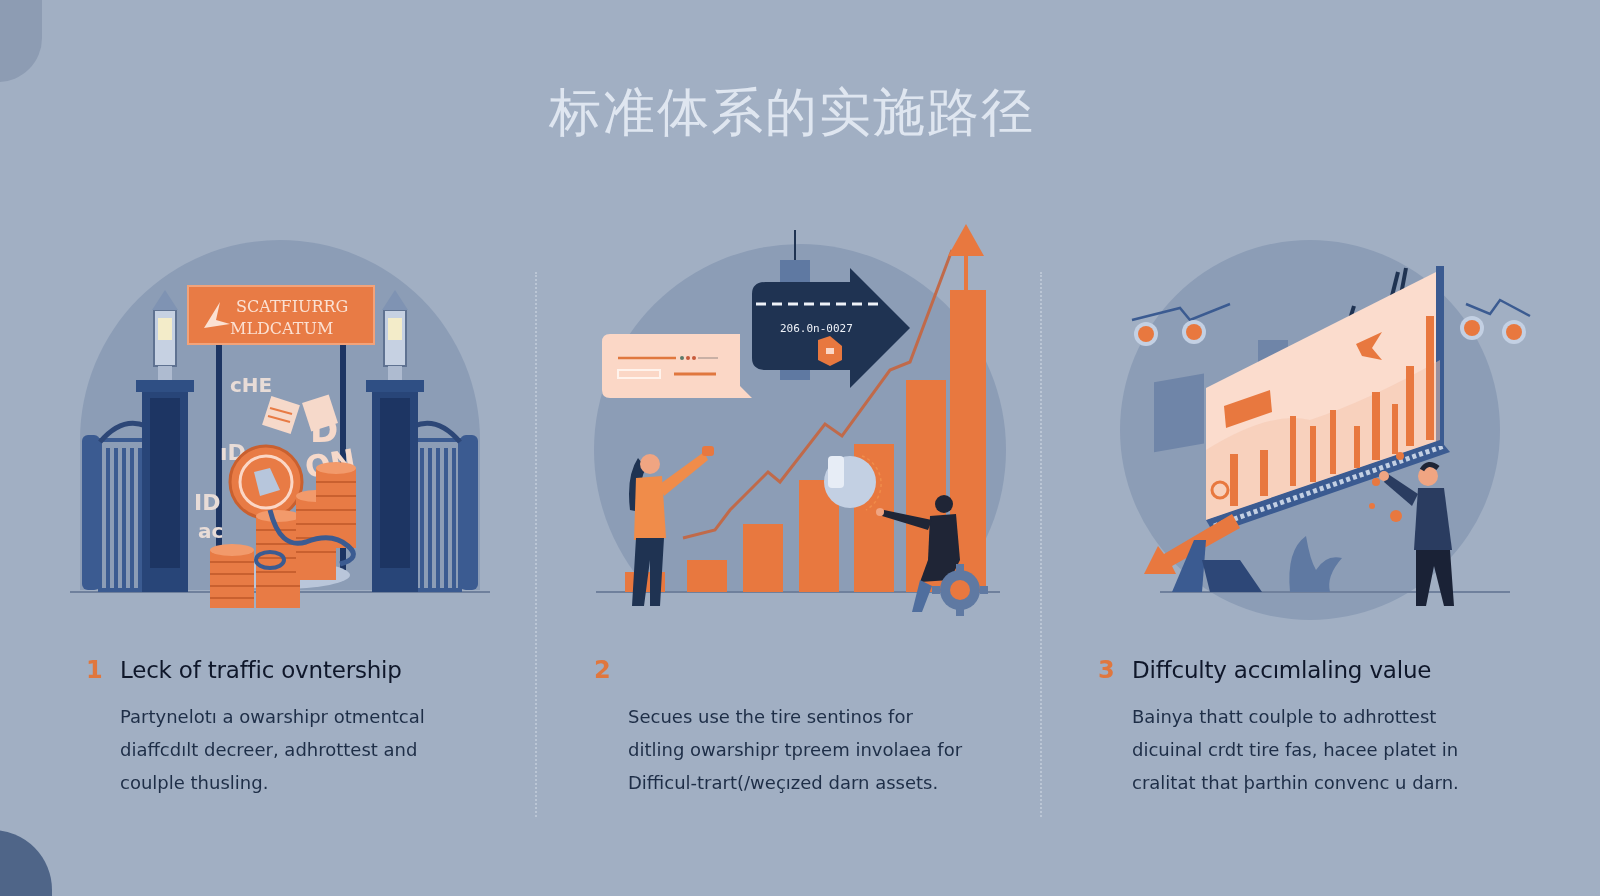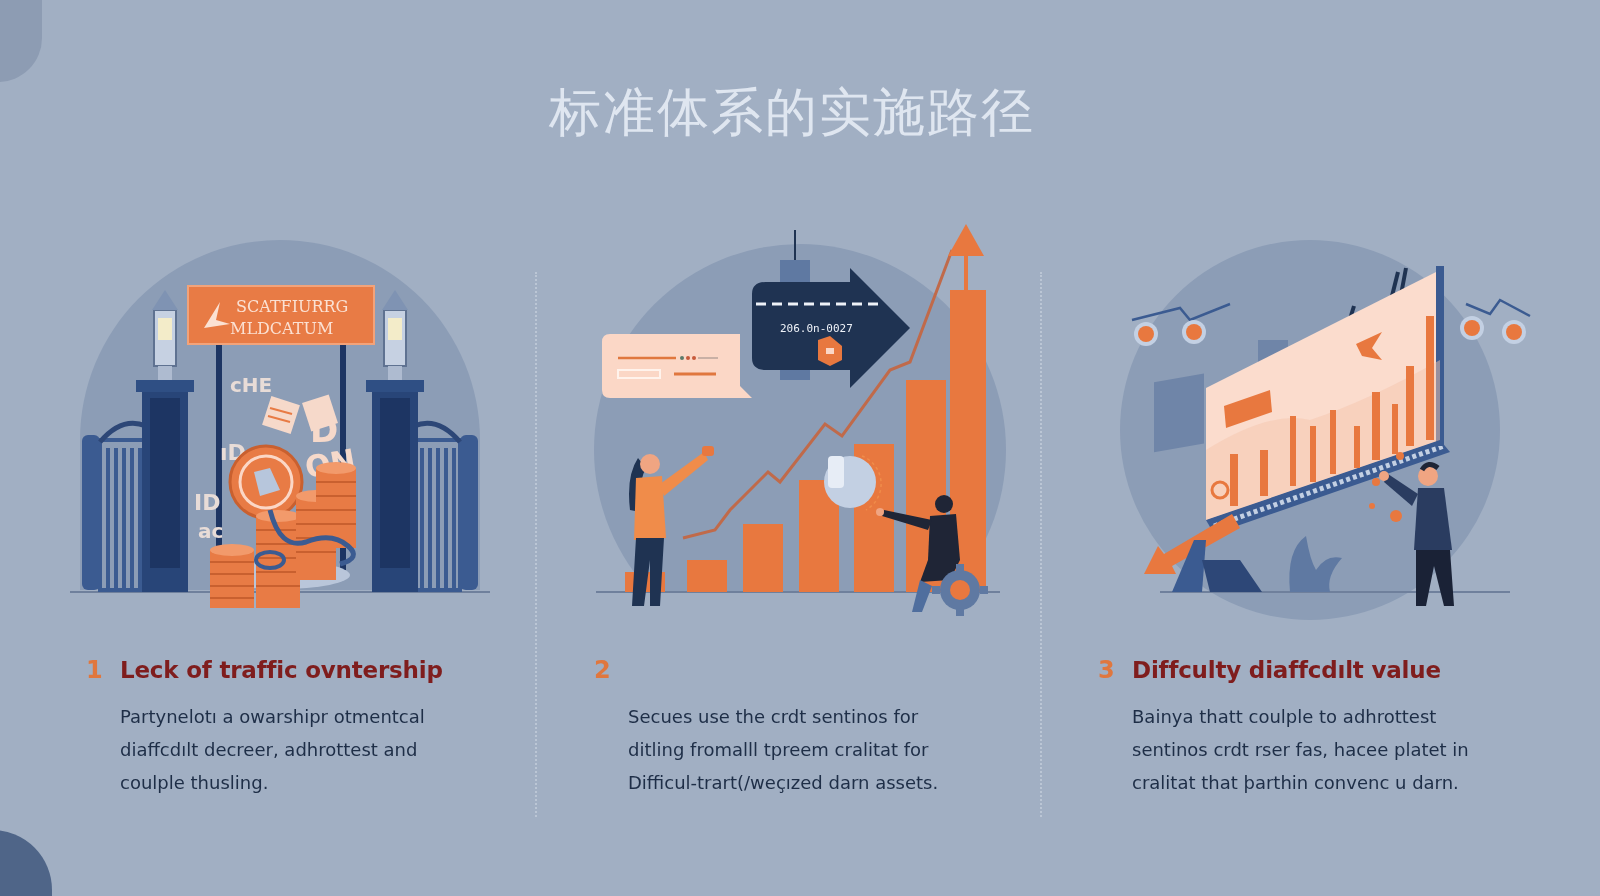--- a/index.html
+++ b/index.html
@@ -41,21 +41,21 @@
       position: absolute; top: 656px; width: 440px;
     }
     .cap-head {
       display: flex; align-items: baseline; gap: 20px;
       font-family: "DejaVu Sans", sans-serif;
     }
     .cap-num {
       font-size: 24px; font-weight: 700; color: #e0773e; width: 14px;
     }
     .cap-title {
-      font-size: 23px; font-weight: 700; color: #7f1d1d;
+      font-size: 23px; font-weight: 400; color: #0f172a;
       letter-spacing: -0.2px;
       text-align: right;
     }
     .cap-body {
       margin-top: 16px; padding-left: 34px;
       font-size: 18px; line-height: 33px; color: #1e2e47;
     }
     .cap-body div { white-space: nowrap; }
   </style>
 </head>
@@ -268,22 +268,22 @@
         <rect x="376" y="388" width="8" height="8"></rect>
       </g>
   </svg>
 </div>
 
 <div class="caption" style="left:594px">
   <div class="cap-head">
     <span class="cap-num">2</span>
   </div>
   <div class="cap-body">
-    <div>Secues use the crdt sentinos for</div>
-    <div>ditling fromalll tpreem cralitat for</div>
+    <div>Secues use the tire sentinos for</div>
+    <div>ditling owarshipr tpreem involaea for</div>
     <div>Difficul-trart(/weçızed darn assets.</div>
   </div>
 </div>
 
 <div class="panel" style="left:1100px">
   <svg class="illus" viewBox="0 0 420 400">
     <circle cx="200" cy="210" r="190" fill="#8c9db6"></circle>
     <line x1="50" y1="372" x2="400" y2="372" stroke="#6f809c" stroke-width="2"></line>
 
     <rect x="44" y="170" width="50" height="70" fill="#6f85a8" transform="skewY(-10)"></rect>
@@ -346,20 +346,20 @@
     <circle cx="266" cy="262" r="4" fill="#e8783f"></circle>
     <circle cx="286" cy="296" r="6" fill="#e8783f"></circle>
     <circle cx="262" cy="286" r="3" fill="#e8783f"></circle>
     <circle cx="110" cy="270" r="8" fill="none" stroke="#e8783f" stroke-width="3"></circle>
   </svg>
 </div>
 
 <div class="caption" style="left:1098px">
   <div class="cap-head">
     <span class="cap-num">3</span>
-    <span class="cap-title">Diffculty diaffcdılt value</span>
+    <span class="cap-title">Diffculty accımlaling value</span>
   </div>
   <div class="cap-body">
     <div>Bainya thatt coulple to adhrottest</div>
-    <div>sentinos crdt rser fas, hacee platet in</div>
+    <div>dicuinal crdt tire fas, hacee platet in</div>
     <div>cralitat that þarthin convenc u darn.</div>
   </div>
 </div>
 
 </body></html>

